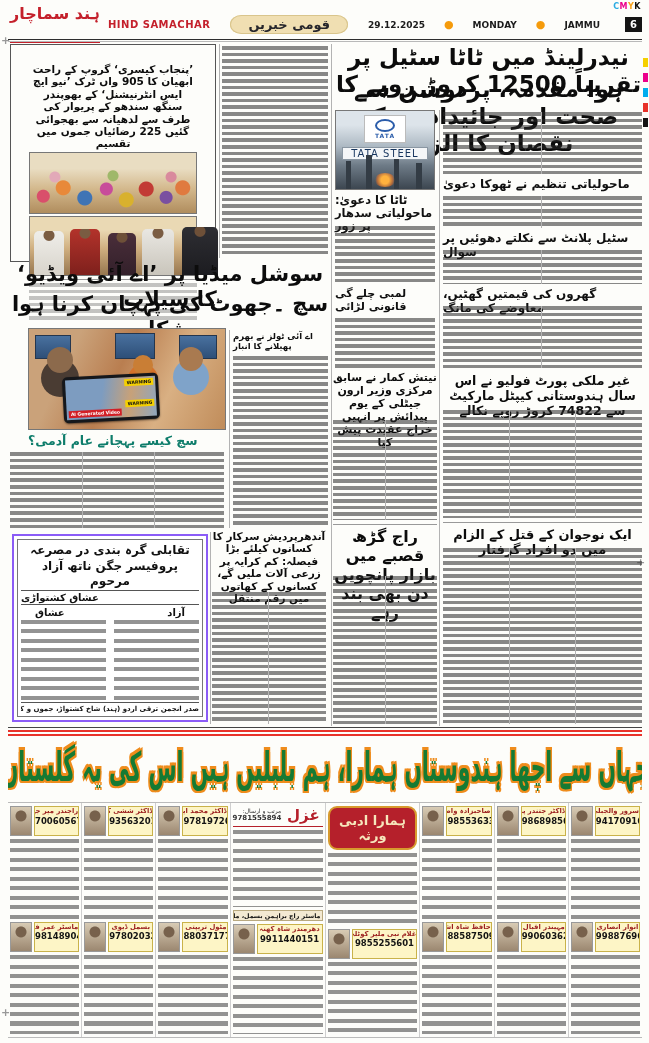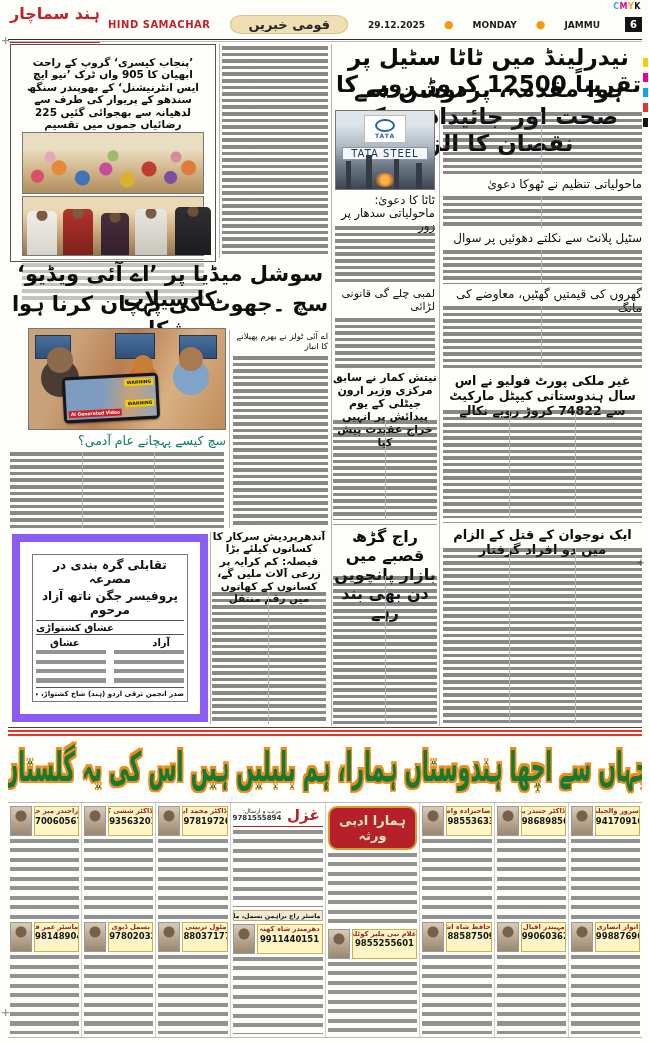--- a/index.html
+++ b/index.html
@@ -1,20 +1,20 @@
 <!DOCTYPE html>
 <html><head>
 <meta charset="utf-8">
 <style>
   html,body{margin:0;padding:0;background:#e8e8e4}
   #page{position:relative;width:649px;height:1043px;margin:0 auto;background:#fdfdfa;
         font-family:"DejaVu Sans",sans-serif;overflow:hidden;color:#111}
   .abs{position:absolute}
   .hl{font-weight:bold;color:#0c0c0c;text-align:center;direction:rtl;line-height:1.18}
-  .sub{font-weight:normal;color:#101010;text-align:right;direction:rtl;line-height:1.15}
+  .sub{font-weight:bold;color:#101010;text-align:left;direction:rtl;line-height:1.15}
   
   .tx{background:repeating-linear-gradient(180deg,rgba(40,40,40,.55) 0 3.6px,transparent 3.6px 6.6px)}
   .tx.lite{opacity:.5}
   .vtx{background:repeating-linear-gradient(180deg,rgba(40,40,40,.5) 0 4px,transparent 4px 9.5px)}
   .vr{position:absolute;width:1px;background:#b3b3b3}
   .hr{position:absolute;height:1px;background:#666}
   .photo{border:1px solid #777;box-sizing:border-box}
   .plus{position:absolute;color:#999;font-size:11px;font-weight:bold}
   
   .hdr{position:absolute;top:12px;left:10px;width:632px;height:25px;display:flex;align-items:center;justify-content:space-between}
@@ -42,21 +42,21 @@
   .ph{color:#141414;font-weight:bold;font-size:8.5px;line-height:1.2}
   .flextx{flex:1}
   .redband{background:#b5202b;border:2px solid #d79a2e;border-radius:9px;color:#f6e7bc;font-weight:bold;
            font-size:13px;text-align:center;padding:5px 2px;direction:rtl;flex:none}
   .gz{display:flex;align-items:center;gap:3px;flex:none;border-bottom:1px solid #b5202b;padding-bottom:2px}
   .gzword{color:#b5202b;font-weight:bold;font-size:15px;direction:rtl;flex:1;text-align:center}
   .gzcred{font-size:6px;color:#333;direction:rtl;text-align:right;line-height:1.3}
   .gfoot{background:#f3e9d2;border:1px solid #b9a97f;font-size:6.3px;font-weight:bold;text-align:center;
          direction:rtl;padding:1px;flex:none;white-space:nowrap;overflow:hidden}
   
-  .pbox{position:absolute;left:12px;top:534px;width:196px;height:188px;border:8px solid #8b5cf6;background:#fff;box-sizing:border-box;padding:12px}
+  .pbox{position:absolute;left:12px;top:534px;width:196px;height:188px;border:2px solid #8b5cf6;background:#fff;box-sizing:border-box;padding:3px}
   .pbox .inner{border:1px solid #777;height:100%;box-sizing:border-box;padding:3px;display:flex;flex-direction:column;gap:2px}
   .pt{font-size:12px;font-weight:bold;text-align:center;direction:rtl;line-height:1.2}
   .pauth{font-size:10px;font-weight:bold;text-align:left;direction:rtl;border-top:1px solid #555;border-bottom:1px solid #555;padding:1px 0}
   .pcols{display:flex;justify-content:space-between;font-size:10px;font-weight:bold;direction:rtl;padding:0 14px}
   .pverse{flex:1;display:flex;gap:8px}
   .pverse div{flex:1}
   .pfoot{border-top:1px solid #555;font-size:7px;font-weight:bold;text-align:center;direction:rtl;padding-top:2px;white-space:nowrap;overflow:hidden}
   
   .banner{position:absolute;left:8px;top:736px;width:634px;height:62px;overflow:hidden;
           display:flex;align-items:center;justify-content:center}
@@ -130,21 +130,21 @@
       <span class="dot">●</span>
       <span>MONDAY</span>
       <span class="dot">●</span>
       <span>JAMMU</span>
       <div class="pgbox">6</div>
     </div>
   </div>
   <div class="hr" style="left:8px;top:39px;width:634px;background:#2e2e2e"></div>
   <div class="hr" style="left:8px;top:41px;width:634px;background:#b9b9b9"></div>
 
-  <div class="abs" style="left:10px;top:44px;width:206px;height:218px;border:1px solid #555;box-sizing:border-box;padding:11px">
+  <div class="abs" style="left:10px;top:44px;width:206px;height:218px;border:1px solid #555;box-sizing:border-box;padding:18px">
     <div class="hl" style="font-size:10.5px">’پنجاب کیسری‘ گروپ کے راحت ابھیان کا 905 واں ٹرک ’نیو ایچ ایس انٹرنیشنل‘ کے بھوپندر سنگھ سندھو کے پریوار کی طرف سے لدھیانہ سے بھجوائی گئیں 225 رضائیاں جموں میں تقسیم</div>
     <div class="photo crowd" style="height:62px;margin-top:2px"></div>
     <div class="photo group" style="height:60px;margin-top:2px;position:relative">
       <div class="fig" style="left:4px;width:30px;height:44px;background:radial-gradient(circle at 50% 10%,#7a5c42 0 5px,transparent 6px),linear-gradient(#efeeea,#d8d4cb)"></div>
       <div class="fig" style="left:40px;width:30px;height:46px;background:radial-gradient(circle at 50% 9%,#7a5c42 0 5px,transparent 6px),linear-gradient(#b3332b,#7e201c)"></div>
       <div class="fig" style="left:78px;width:28px;height:42px;background:radial-gradient(circle at 50% 10%,#6e5038 0 5px,transparent 6px),linear-gradient(#4a2e3a,#33202a)"></div>
       <div class="fig" style="left:112px;width:32px;height:46px;background:radial-gradient(circle at 50% 9%,#7a5c42 0 5px,transparent 6px),linear-gradient(#e9e7e2,#c9c5bb)"></div>
       <div class="fig" style="left:152px;width:36px;height:48px;background:radial-gradient(circle at 50% 9%,#6e5038 0 5px,transparent 6px),linear-gradient(#2e2e33,#1c1c20)"></div>
     </div>
     <div class="hr" style="position:static;margin-top:3px;background:#999"></div>

